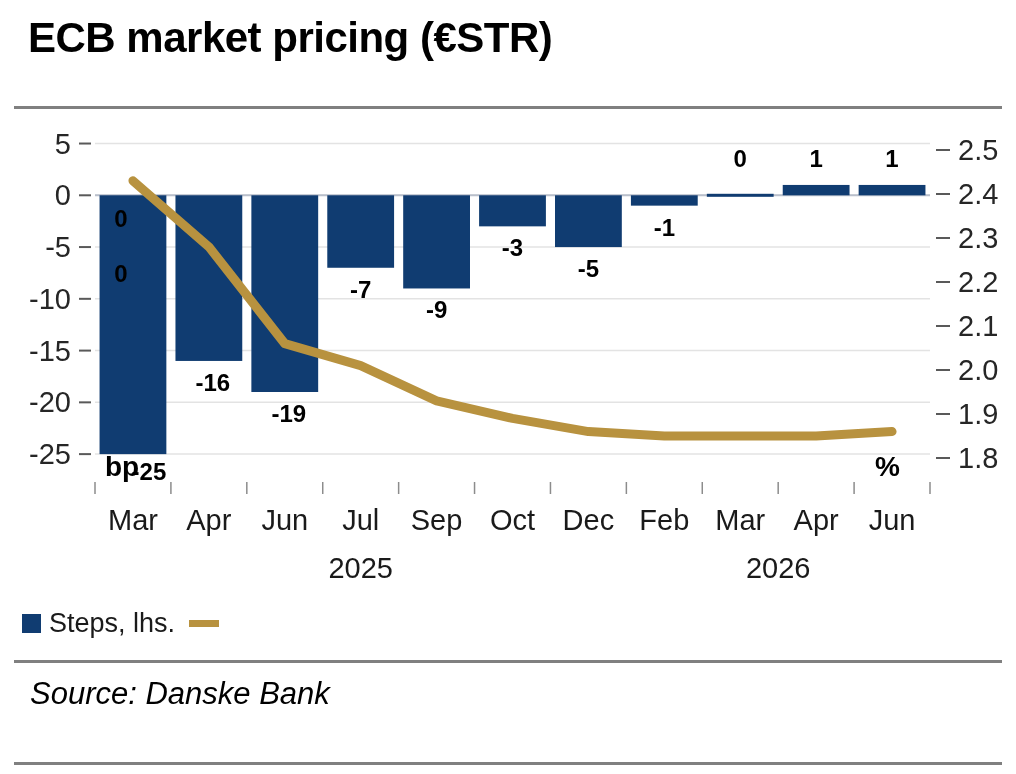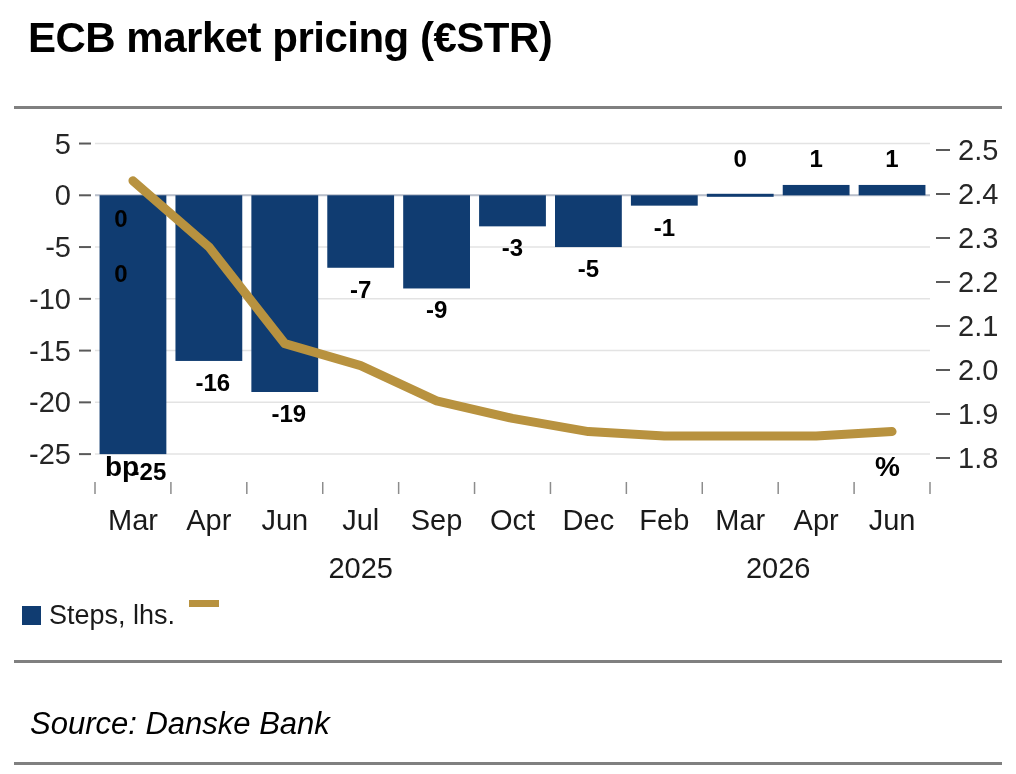--- a/index.html
+++ b/index.html
@@ -46,21 +46,21 @@
     top: 110px;
     width: 1016px;
     height: 490px;
   }
   .legend {
     position: absolute;
     left: 22px;
     top: 600px;
     height: 46px;
     display: flex;
-    align-items: flex-start;
+    align-items: center;
     gap: 14px;
     font-size: 27px;
     color: #1a1a1a;
   }
   .legend-item {
     display: flex;
     align-items: center;
     gap: 8px;
     white-space: nowrap;
   }
@@ -77,21 +77,20 @@
     display: inline-block;
   }
   .source {
     position: absolute;
     left: 30px;
     top: 676px;
     font-size: 31px;
     font-style: italic;
     color: #000000;
     white-space: nowrap;
-    margin-top: 30px;
   }
   svg { display: block; }
   text { font-family: "Liberation Sans", sans-serif; }
   .tick-label   { font-size: 29px; fill: #262626; }
   .cat-label    { font-size: 29px; fill: #1a1a1a; }
   .year-label   { font-size: 29px; fill: #1a1a1a; }
   .bar-label    { font-size: 24px; font-weight: 700; fill: #000000; }
   .bar-label-in { font-size: 24px; font-weight: 700; fill: #000000; }
   .unit-label   { font-size: 28px; font-weight: 700; fill: #000000; }
   .gridline     { stroke: #E3E3E3; stroke-width: 1.5; }

